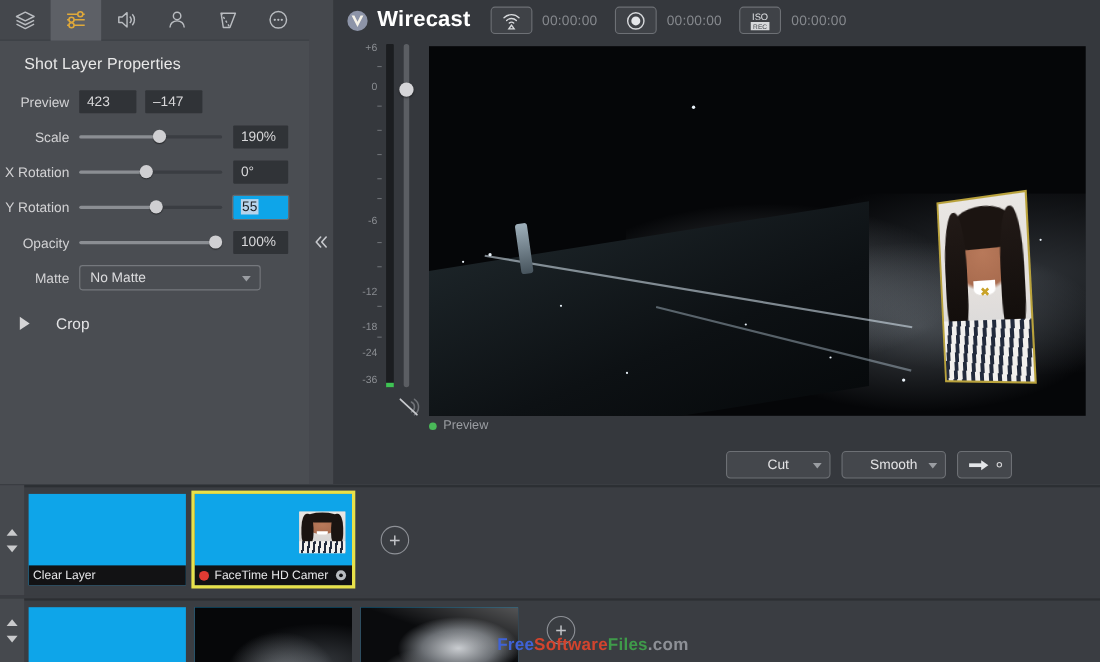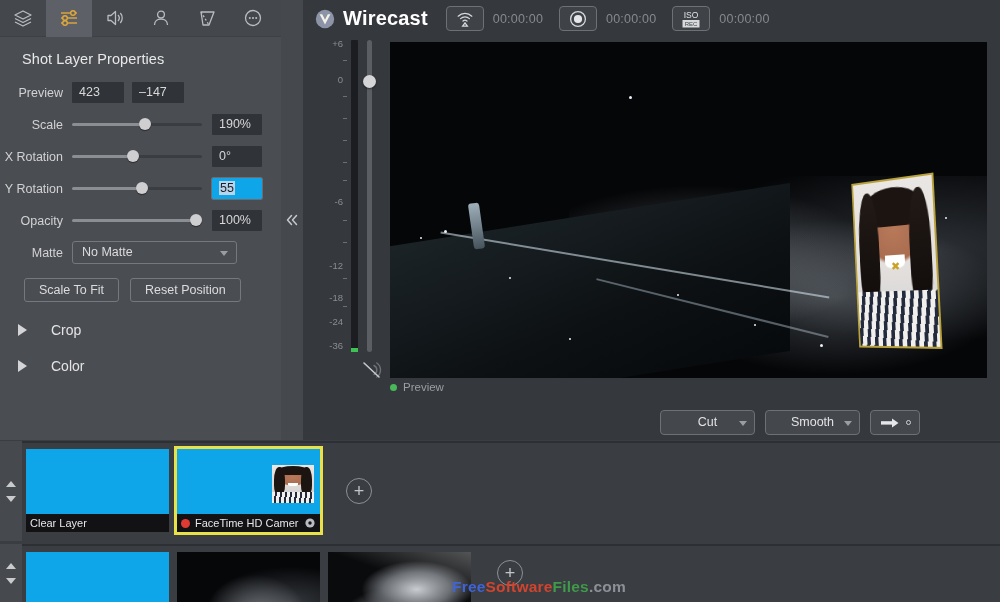--- a/index.html
+++ b/index.html
@@ -467,32 +467,24 @@
       </div>
 
       <div class="prop-row">
         <div class="prop-label">Matte</div>
         <div class="select-box">
           <span>No Matte</span>
           <span class="caret"></span>
         </div>
       </div>
 
-      <div class="btn-row">
-        <button class="ghost-btn">Scale To Fit</button>
-        <button class="ghost-btn">Reset Position</button>
-      </div>
 
       <div class="disclosure">
         <span class="tri"></span>
         <span>Crop</span>
-      </div>
-      <div class="disclosure">
-        <span class="tri"></span>
-        <span>Color</span>
       </div>
 
     </div>
 
     <div id="collapse-btn">
       <svg width="16" height="16" viewBox="0 0 16 16">
           <g fill="none" stroke="#c6c8cc" stroke-width="1.5" stroke-linecap="round" stroke-linejoin="round">
             <polyline points="7.5,3.5 3.5,8 7.5,12.5"></polyline>
             <polyline points="12.5,3.5 8.5,8 12.5,12.5"></polyline>
           </g>

